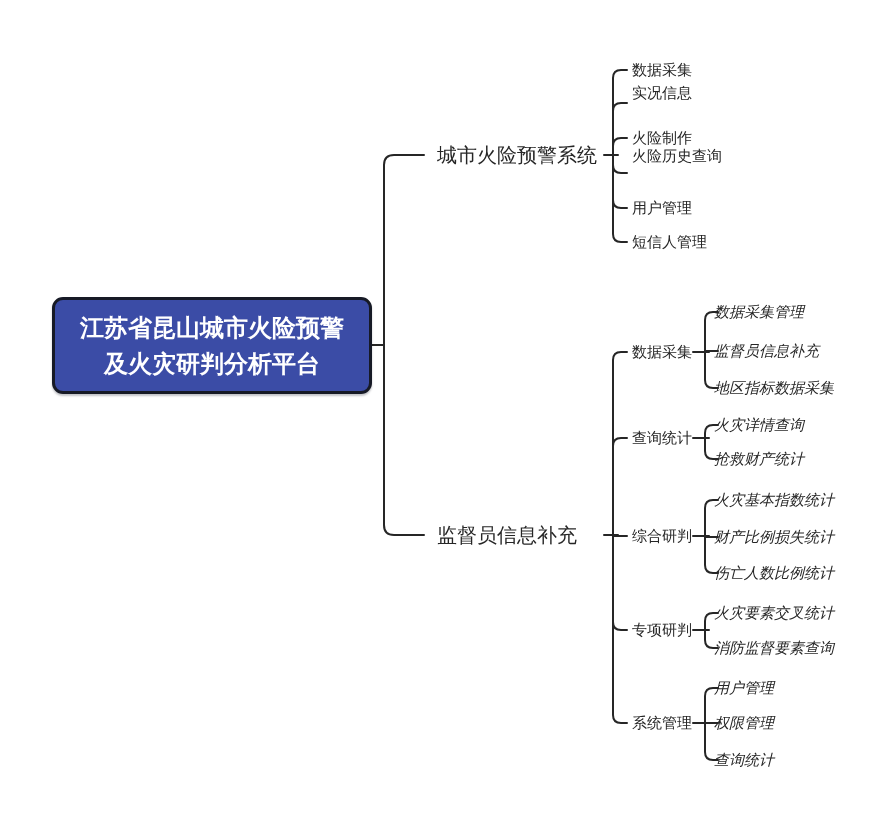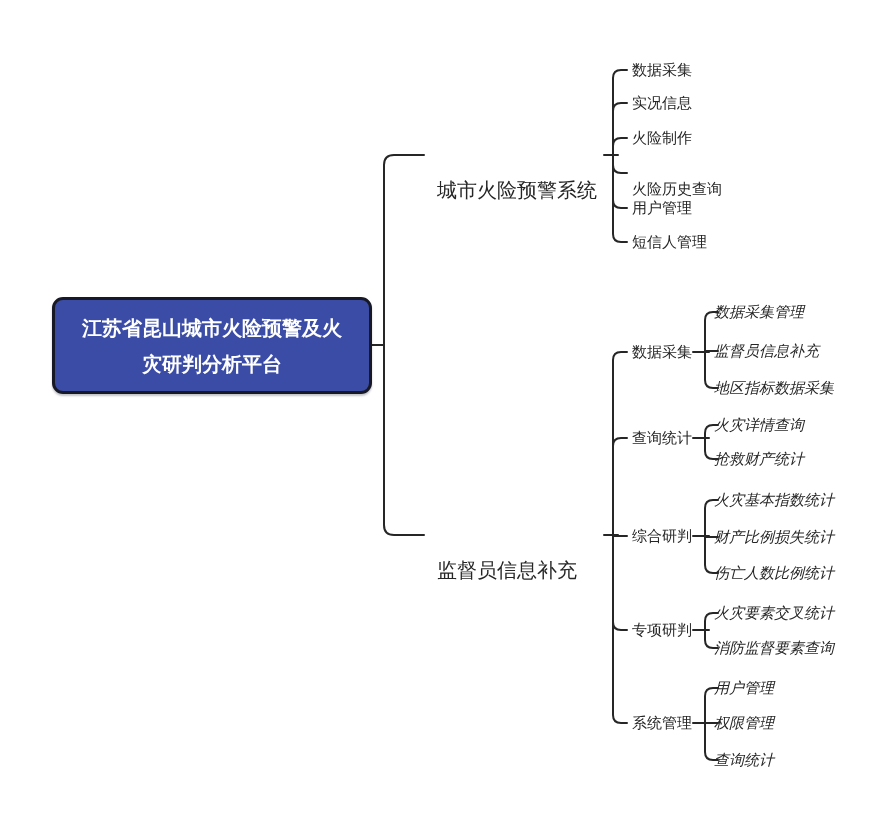--- a/index.html
+++ b/index.html
@@ -39,36 +39,35 @@
     white-space: nowrap;
     cursor: default;
   }
   .root-node {
     left: 52px; top: 297px;
     width: 320px; height: 97px;
     background: var(--root-fill);
     border: 3px solid var(--root-border);
     border-radius: 11px;
     color: var(--root-text);
-    font-size: 20px;
+    font-size: 24px;
     font-weight: bold;
     line-height: 36px;
     text-align: center;
     display: flex;
     align-items: center;
     justify-content: center;
     padding: 0 18px;
     white-space: normal;
     box-shadow: 0 2px 2px rgba(20,22,40,0.25);
   }
   .lvl1 {
     font-size: 20px;
     line-height: 26px;
     left: 437px;
-    margin-top: 35px;
   }
   .lvl2, .leaf {
     font-size: 15px;
     line-height: 20px;
   }
   .lvl2 { left: 632px; }
   .leaf-b1 { left: 632px; }
   .leaf { left: 714px; font-style: italic; }
 </style>
 </head>
@@ -120,23 +119,23 @@
     <path d="M 705 723 H 718"></path>
     <path d="M 705 723 V 752 Q 705 760 713 760 H 718"></path>
   </svg>
 
   <div class="node root-node">江苏省昆山城市火险预警及火灾研判分析平台</div>
 
   <div class="node lvl1" style="top:142px">城市火险预警系统</div>
   <div class="node lvl1" style="top:522px">监督员信息补充</div>
 
   <div class="node leaf-b1 lvl2" style="top:60px">数据采集</div>
-  <div class="node leaf-b1 lvl2" style="top:93px">实况信息</div>
+  <div class="node leaf-b1 lvl2" style="top:83px">实况信息</div>
   <div class="node leaf-b1 lvl2" style="top:128px">火险制作</div>
-  <div class="node leaf-b1 lvl2" style="top:179px">火险历史查询</div>
+  <div class="node leaf-b1 lvl2" style="top:146px">火险历史查询</div>
   <div class="node leaf-b1 lvl2" style="top:198px">用户管理</div>
   <div class="node leaf-b1 lvl2" style="top:232px">短信人管理</div>
 
   <div class="node lvl2" style="top:342px">数据采集</div>
   <div class="node lvl2" style="top:428px">查询统计</div>
   <div class="node lvl2" style="top:526px">综合研判</div>
   <div class="node lvl2" style="top:620px">专项研判</div>
   <div class="node lvl2" style="top:713px">系统管理</div>
 
   <div class="node leaf" style="top:302px">数据采集管理</div>

